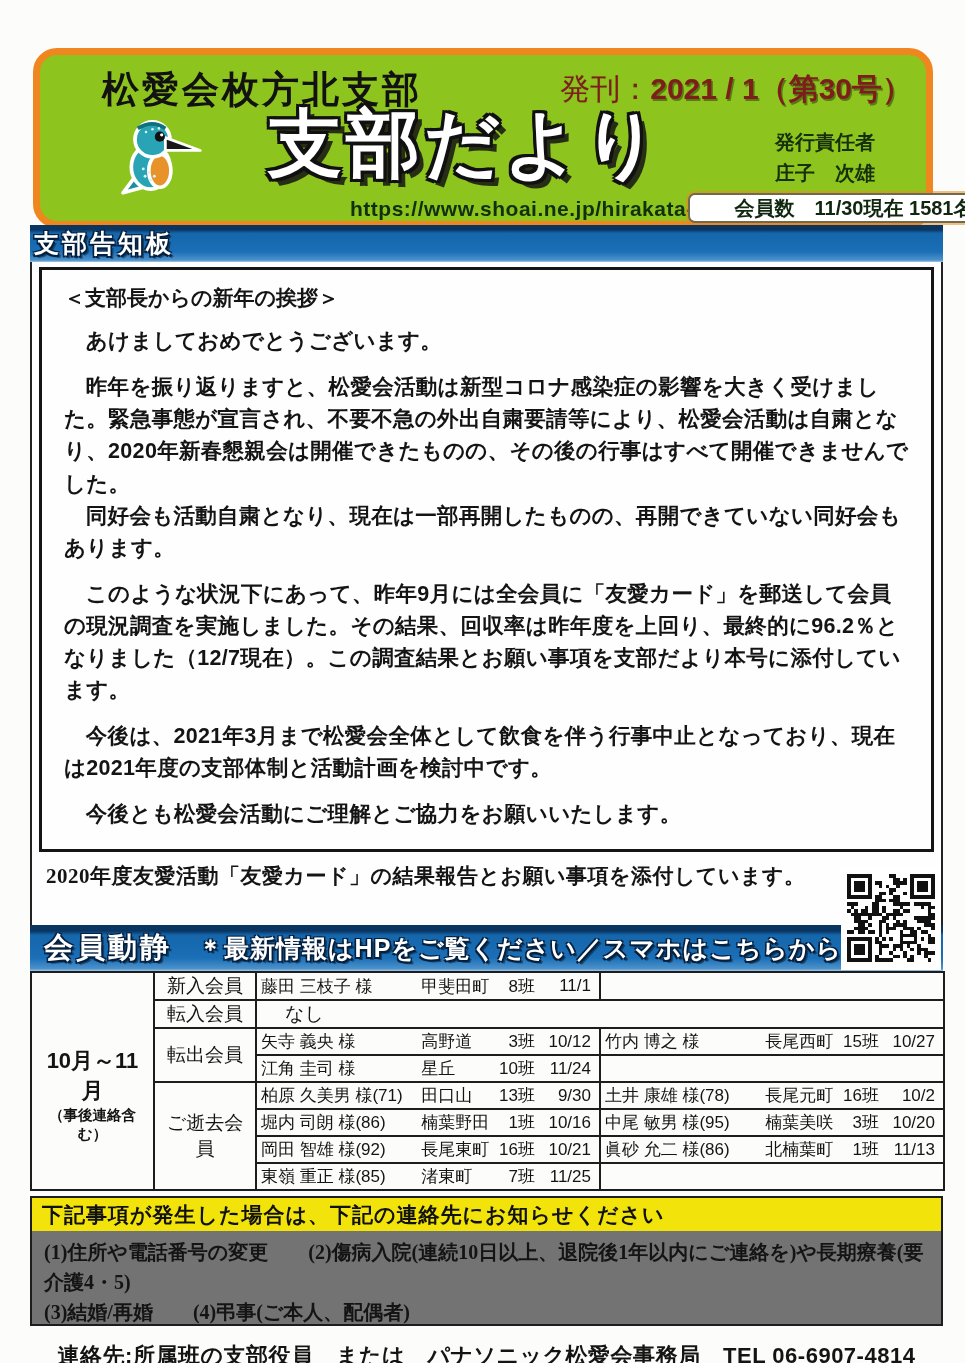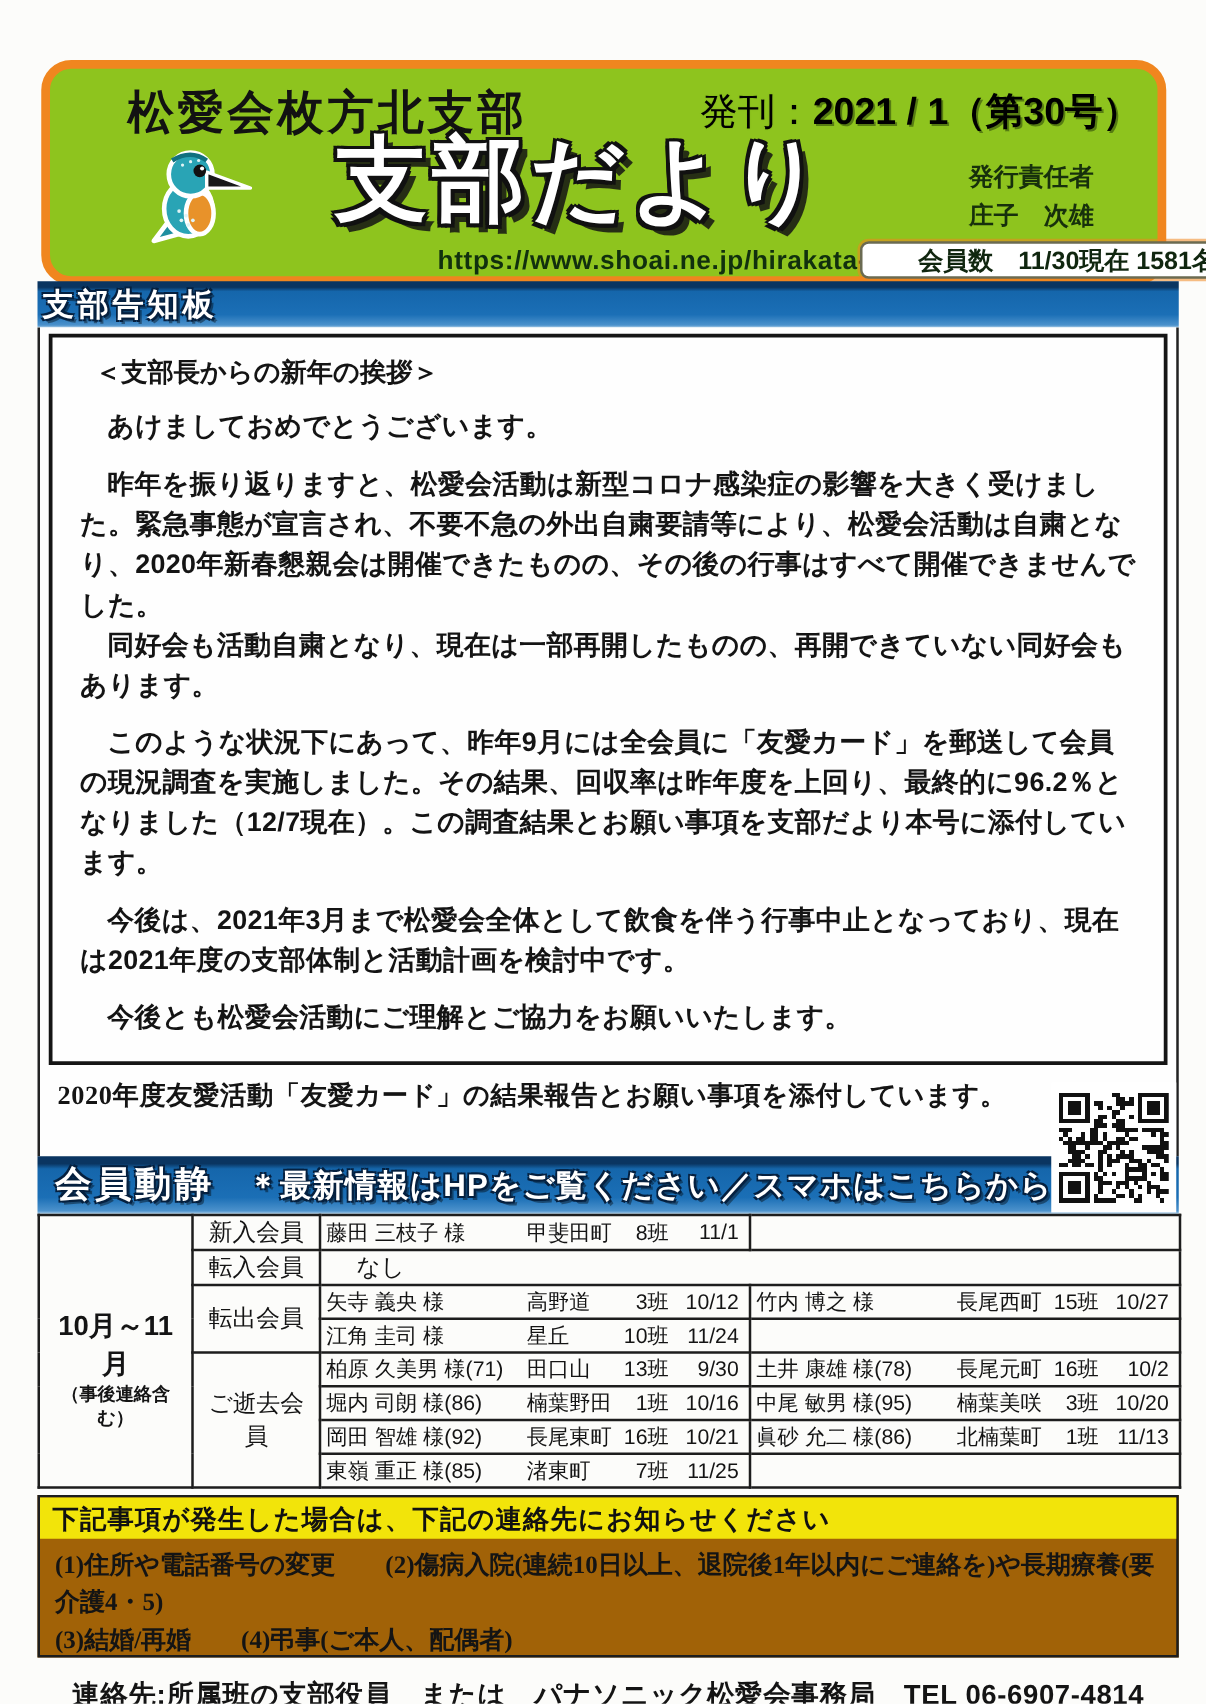--- a/index.html
+++ b/index.html
@@ -8,22 +8,22 @@
     font-family:"Liberation Sans","DejaVu Sans",sans-serif;color:#141414;
     overflow:hidden;
   }
   
   .masthead{
     position:absolute;left:33px;top:48px;width:886px;height:166px;
     background:#8ec41e;border:7px solid #f0861f;border-radius:24px;
   }
   .org-title{position:absolute;left:62px;top:10px;font-size:37px;font-weight:700;color:#121212;letter-spacing:3px;}
   .issue{position:absolute;right:14px;top:14px;font-size:30px;white-space:nowrap;}
-  .issue .lbl{color:#000000;font-weight:500;text-shadow:0 0 1px #6f9c1a;text-align:center;}
-  .issue .val{color:#000000;font-weight:700;text-shadow:1.5px 1.5px 0 #567c12;}
+  .issue .lbl{color:#7f1d1d;font-weight:500;text-shadow:0 0 1px #6f9c1a;text-align:center;}
+  .issue .val{color:#7f1d1d;font-weight:700;text-shadow:1.5px 1.5px 0 #567c12;}
   .big-title{
     position:absolute;left:228px;top:40px;font-size:74px;font-weight:900;color:#ffffff;letter-spacing:4px;white-space:nowrap;
     text-shadow:3px 0 0 #111,-3px 0 0 #111,0 3px 0 #111,0 -3px 0 #111,3px 3px 0 #111,-3px 3px 0 #111,3px -3px 0 #111,-3px -3px 0 #111,7px 7px 0 rgba(20,20,20,.85);
   }
   .publisher{position:absolute;left:735px;top:72px;font-size:20px;font-weight:700;color:#17300c;line-height:1.55;}
   .site-url{position:absolute;left:310px;top:142px;font-size:21px;font-weight:600;color:#11300e;letter-spacing:.5px;}
   .members-box{
     position:absolute;left:648px;top:138px;width:244px;height:26px;
     background:#ffffff;border:2px solid #6b6b52;border-radius:7px;
     box-shadow:0 0 0 2px rgba(240,134,31,.55);
@@ -47,21 +47,21 @@
   .arrow .head{width:0;height:0;border-left:22px solid #fff;border-top:15px solid transparent;border-bottom:15px solid transparent;}
   
   .board{
     position:absolute;left:30px;top:262px;width:913px;height:663px;
     background:#fefefe;border-left:2px solid #222;border-right:2px solid #222;box-sizing:border-box;
   }
   .greeting-box{
     position:absolute;left:7px;top:5px;width:895px;height:585px;
     border:3px solid #151515;box-sizing:border-box;padding:14px 22px 10px 22px;overflow:hidden;
   }
-  .greet-title{font-size:21px;font-weight:600;margin-bottom:4px;margin-left:12px;}
+  .greet-title{font-size:21px;font-weight:600;margin-bottom:4px;}
   .para{font-size:21.5px;font-weight:600;line-height:1.5;letter-spacing:.3px;white-space:pre-wrap;}
   .para.gap{margin-top:0.62em;}
   .signature{font-size:21px;font-weight:600;text-align:right;margin-top:0.9em;padding-right:14px;}
   .attach-line{
     position:absolute;left:14px;top:600px;width:800px;
     font-family:"Liberation Serif","DejaVu Serif",serif;font-size:21px;font-weight:600;letter-spacing:.5px;
   }
   
   .qr-wrap{position:absolute;left:841px;top:866px;width:100px;height:104px;background:#fff;z-index:5;display:flex;align-items:center;justify-content:center;}
   
@@ -79,21 +79,21 @@
   td.dashed-top{border-top:2px dashed #2a2a2a;}
   .entry{display:flex;align-items:center;width:100%;}
   .entry .nm{flex:0 0 48%;white-space:nowrap;overflow:hidden;}
   .entry .tw{flex:1;white-space:nowrap;overflow:hidden;}
   .entry .hn{flex:0 0 44px;text-align:right;white-space:nowrap;}
   .entry .dt{flex:0 0 56px;text-align:right;white-space:nowrap;padding-right:4px;}
   td.none-cell{padding-left:28px;font-size:19px;}
   
   .footer-box{
     position:absolute;left:30px;top:1196px;width:913px;height:130px;
-    border:2px solid #1d1d1d;box-sizing:border-box;background:#a16207;
+    border:2px solid #1d1d1d;box-sizing:border-box;background:#737373;
   }
   .yellow-bar{
     width:100%;height:33px;background:#f2e40a;display:flex;align-items:center;
     font-size:21px;font-weight:700;color:#111;padding-left:10px;box-sizing:border-box;letter-spacing:1px;
   }
   .foot-lines{padding:6px 12px 0 12px;font-family:"Liberation Serif","DejaVu Serif",serif;font-size:20px;font-weight:600;line-height:1.5;}
   .contact-line{text-align:center;font-size:22px;font-weight:700;margin-top:14px;letter-spacing:.5px;}
 </style>
 </head>
 <body>

